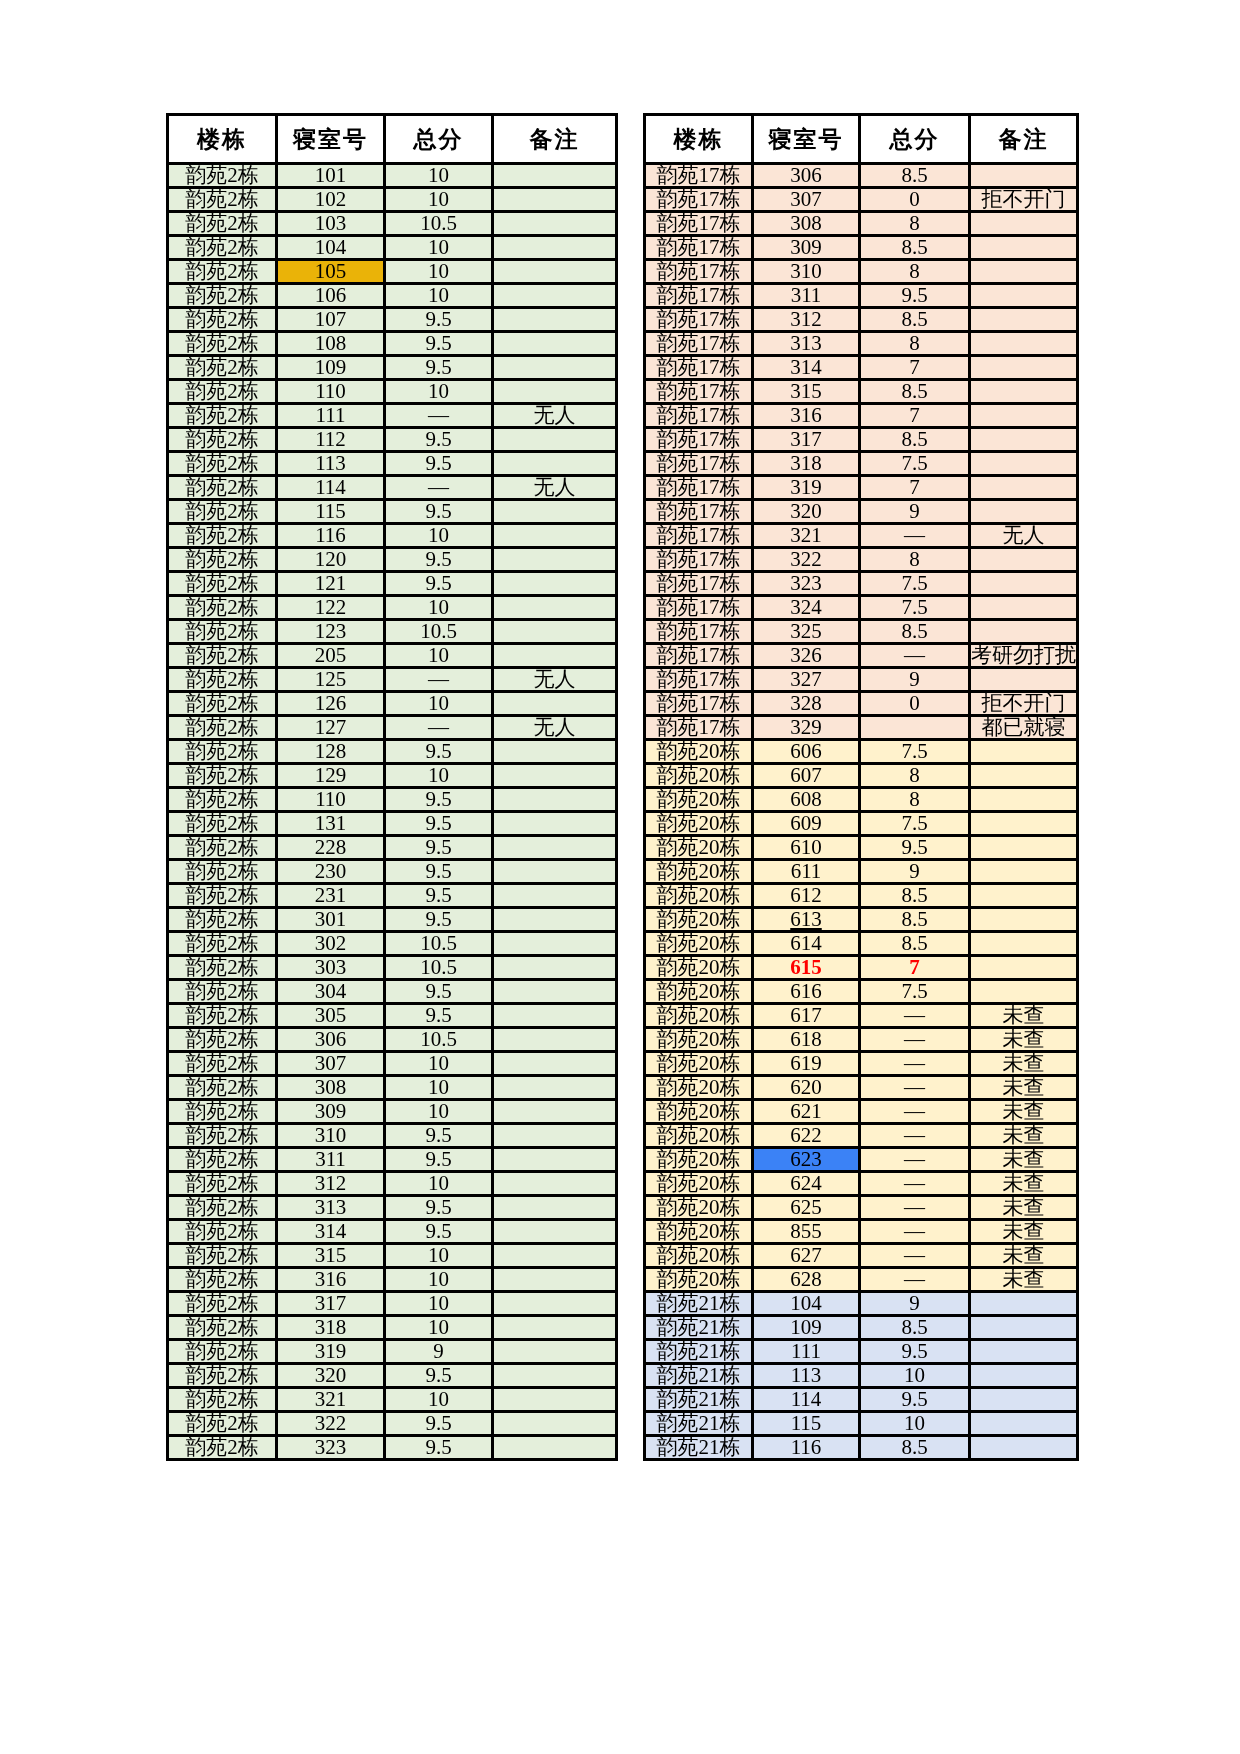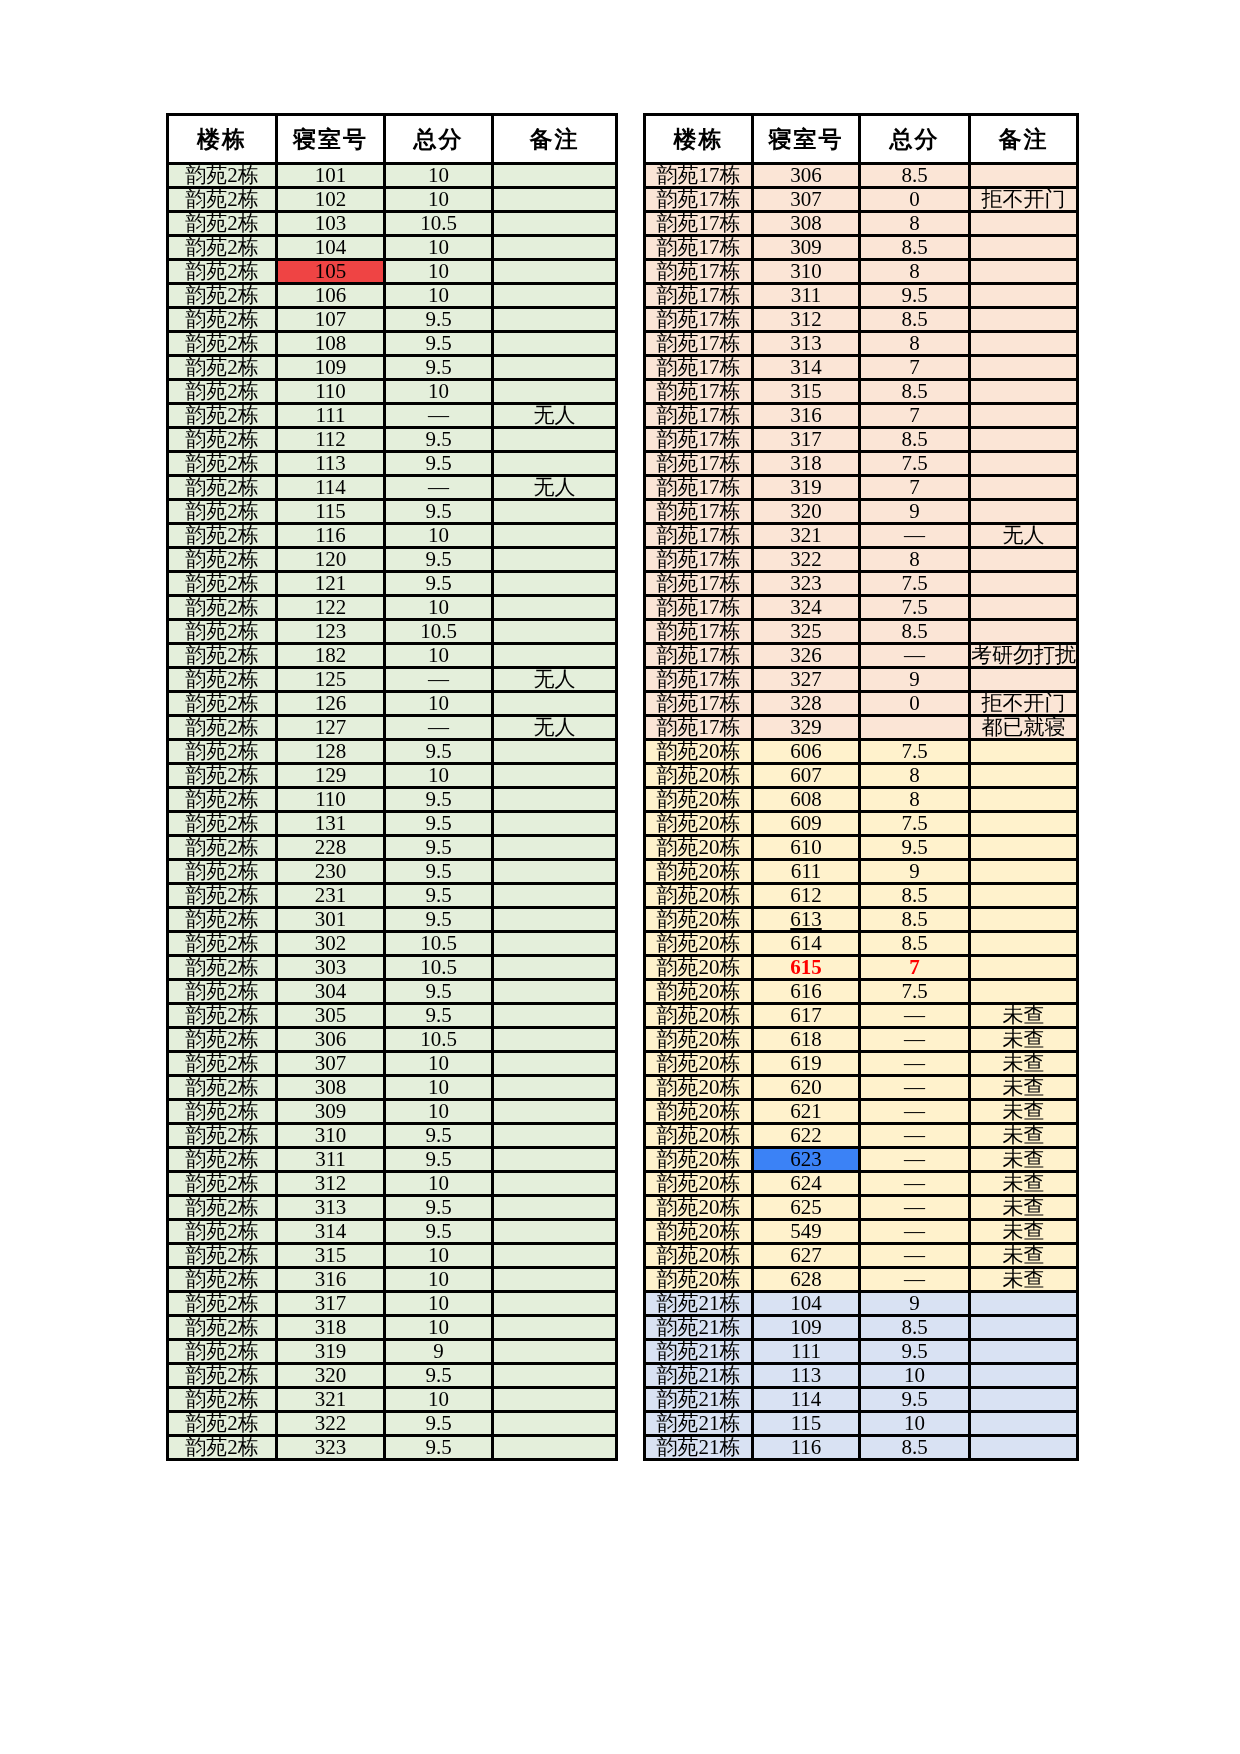--- a/index.html
+++ b/index.html
@@ -81,21 +81,21 @@
         <td class="note-cell" style="background: rgb(228, 239, 219);"></td>
       </tr>
       <tr>
         <td style="background: rgb(228, 239, 219);">韵苑2栋</td>
         <td style="background: rgb(228, 239, 219);">104</td>
         <td style="background: rgb(228, 239, 219);">10</td>
         <td class="note-cell" style="background: rgb(228, 239, 219);"></td>
       </tr>
       <tr>
         <td style="background: rgb(228, 239, 219);">韵苑2栋</td>
-        <td style="background: #ef4444;">105</td>
+        <td style="background: #eab308;">105</td>
         <td style="background: rgb(228, 239, 219);">10</td>
         <td class="note-cell" style="background: rgb(228, 239, 219);"></td>
       </tr>
       <tr>
         <td style="background: rgb(228, 239, 219);">韵苑2栋</td>
         <td style="background: rgb(228, 239, 219);">106</td>
         <td style="background: rgb(228, 239, 219);">10</td>
         <td class="note-cell" style="background: rgb(228, 239, 219);"></td>
       </tr>
       <tr>
@@ -177,21 +177,21 @@
         <td class="note-cell" style="background: rgb(228, 239, 219);"></td>
       </tr>
       <tr>
         <td style="background: rgb(228, 239, 219);">韵苑2栋</td>
         <td style="background: rgb(228, 239, 219);">123</td>
         <td style="background: rgb(228, 239, 219);">10.5</td>
         <td class="note-cell" style="background: rgb(228, 239, 219);"></td>
       </tr>
       <tr>
         <td style="background: rgb(228, 239, 219);">韵苑2栋</td>
-        <td style="background: rgb(228, 239, 219);">182</td>
+        <td style="background: rgb(228, 239, 219);">205</td>
         <td style="background: rgb(228, 239, 219);">10</td>
         <td class="note-cell" style="background: rgb(228, 239, 219);"></td>
       </tr>
       <tr>
         <td style="background: rgb(228, 239, 219);">韵苑2栋</td>
         <td style="background: rgb(228, 239, 219);">125</td>
         <td style="background: rgb(228, 239, 219);">—</td>
         <td class="note-cell" style="background: rgb(228, 239, 219);">无人</td>
       </tr>
       <tr>
@@ -664,21 +664,21 @@
         <td class="note-cell" style="background: rgb(255, 242, 204);">未查</td>
       </tr>
       <tr>
         <td style="background: rgb(255, 242, 204);">韵苑20栋</td>
         <td style="background: rgb(255, 242, 204);">625</td>
         <td style="background: rgb(255, 242, 204);">—</td>
         <td class="note-cell" style="background: rgb(255, 242, 204);">未查</td>
       </tr>
       <tr>
         <td style="background: rgb(255, 242, 204);">韵苑20栋</td>
-        <td style="background: rgb(255, 242, 204);">549</td>
+        <td style="background: rgb(255, 242, 204);">855</td>
         <td style="background: rgb(255, 242, 204);">—</td>
         <td class="note-cell" style="background: rgb(255, 242, 204);">未查</td>
       </tr>
       <tr>
         <td style="background: rgb(255, 242, 204);">韵苑20栋</td>
         <td style="background: rgb(255, 242, 204);">627</td>
         <td style="background: rgb(255, 242, 204);">—</td>
         <td class="note-cell" style="background: rgb(255, 242, 204);">未查</td>
       </tr>
       <tr>

